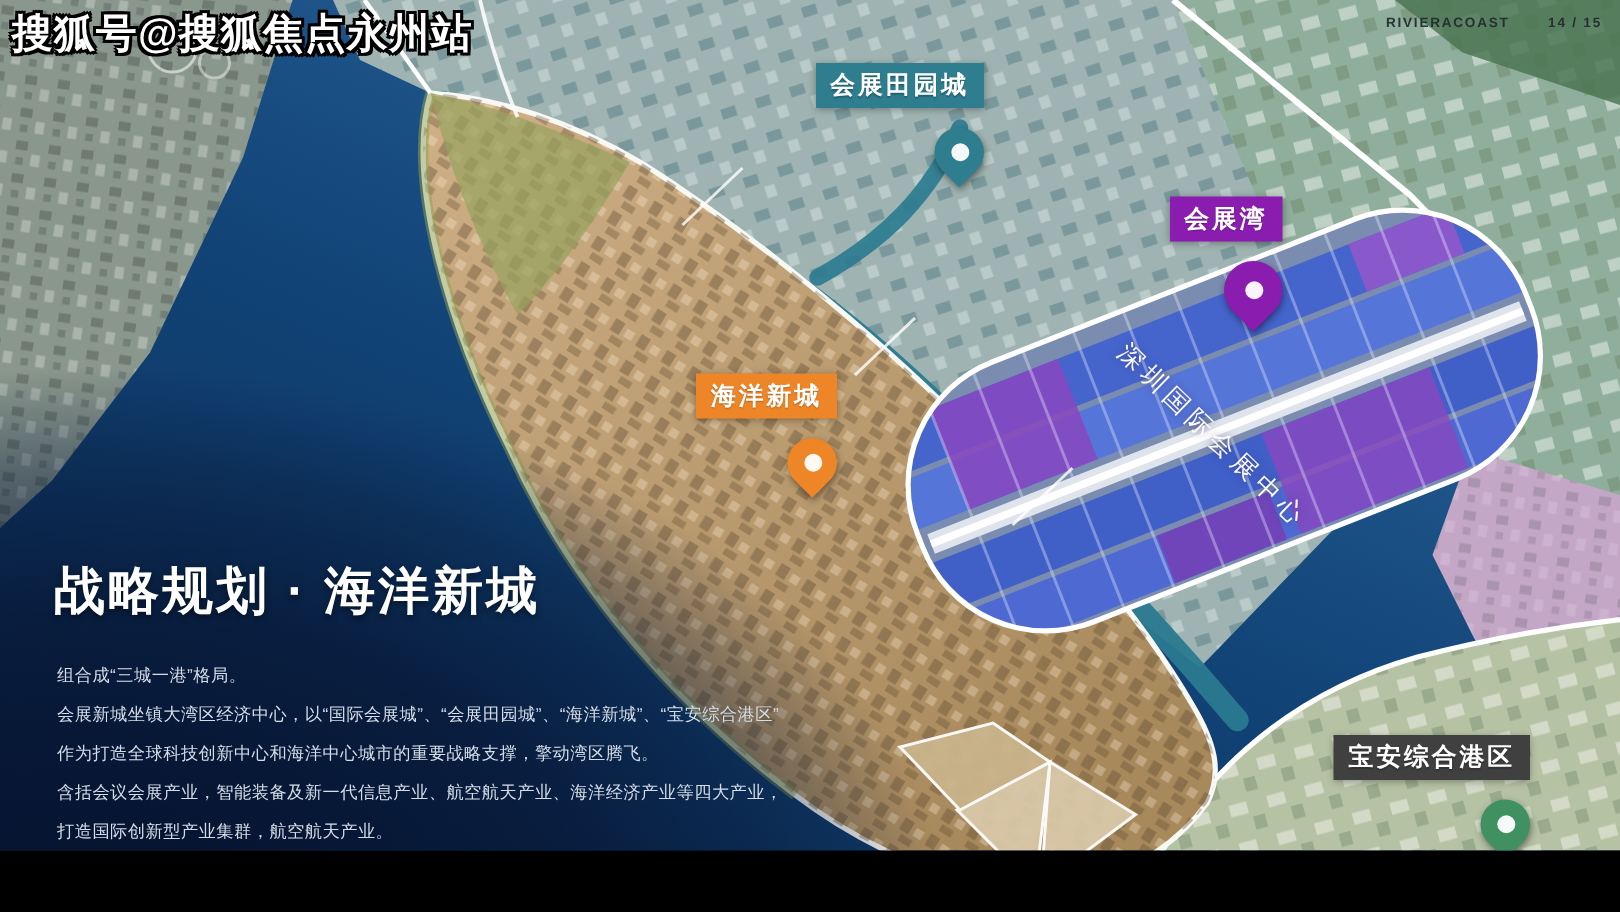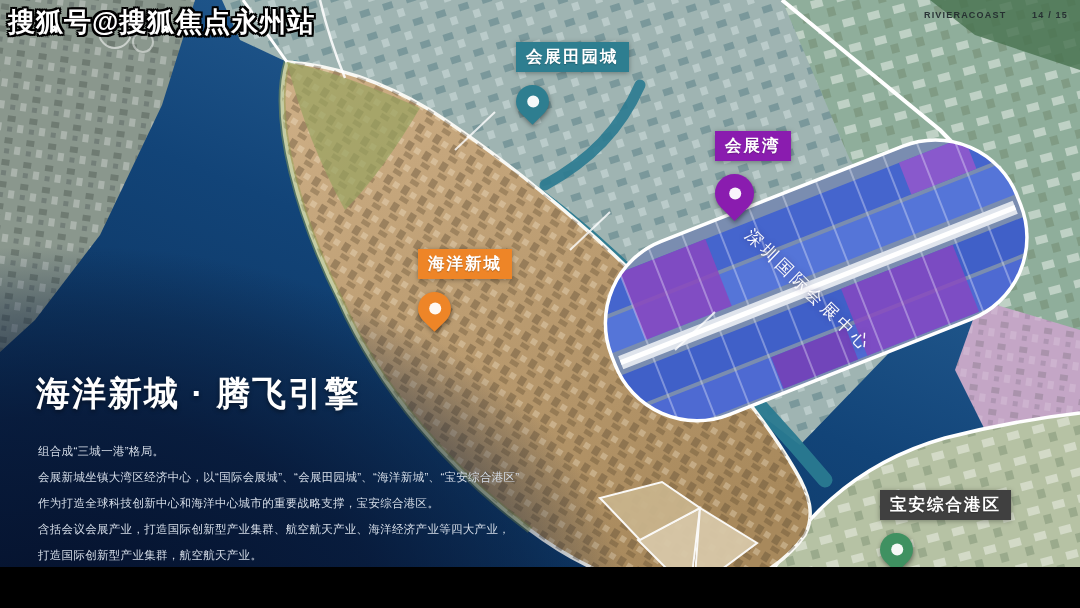--- a/index.html
+++ b/index.html
@@ -27,21 +27,21 @@
   }
 
   
   .page-indicator {
     position:absolute; right:12px; top:10px; font-size:9px; font-weight:600;
     letter-spacing:1.2px; color:rgba(34,41,46,.92); white-space:nowrap;
   }
   .page-indicator .pg { margin-left:22px; }
 
   
-  .poi { position:absolute; width:140px; display:flex; flex-direction:column; align-items:flex-start; }
+  .poi { position:absolute; width:140px; display:flex; flex-direction:column; align-items:flex-end; }
   .poi-label {
     padding:4px 10px; color:#fff; font-weight:700; font-size:16.5px; letter-spacing:2px;
     white-space:nowrap; box-shadow:0 1px 5px rgba(0,0,0,.35); text-shadow:0 1px 1px rgba(0,0,0,.25);
   }
   .pin {
     position:relative; width:33px; height:33px; margin-top:13px;
     border-radius:50% 50% 50% 0; transform:rotate(-45deg);
     background:currentColor; box-shadow:-1px 2px 5px rgba(0,0,0,.45);
   }
   .pin::after {
@@ -235,22 +235,22 @@
     <div class="pin pin-lg" style="color: rgb(138, 28, 175);"></div>
   </div>
 
   <div class="poi" style="left:880px; top:490px">
     <div class="poi-label" style="background-color: #404040;">宝安综合港区</div>
     <div class="pin" style="color: rgb(63, 145, 97);"></div>
   </div>
 
   <div class="map-annotation">深圳国际会展中心</div>
 
-  <div class="panel-title">海洋新城 · 腾飞引擎</div>
+  <div class="panel-title">战略规划 · 海洋新城</div>
   <div class="panel-lines">
     <div class="panel-line">组合成“三城一港”格局。</div>
     <div class="panel-line">会展新城坐镇大湾区经济中心，以“国际会展城”、“会展田园城”、“海洋新城”、“宝安综合港区”</div>
-    <div class="panel-line">作为打造全球科技创新中心和海洋中心城市的重要战略支撑，宝安综合港区。</div>
-    <div class="panel-line">含括会议会展产业，打造国际创新型产业集群、航空航天产业、海洋经济产业等四大产业，</div>
+    <div class="panel-line">作为打造全球科技创新中心和海洋中心城市的重要战略支撑，擎动湾区腾飞。</div>
+    <div class="panel-line">含括会议会展产业，智能装备及新一代信息产业、航空航天产业、海洋经济产业等四大产业，</div>
     <div class="panel-line">打造国际创新型产业集群，航空航天产业。</div>
   </div>
 
 </div>
 
 </body></html>

